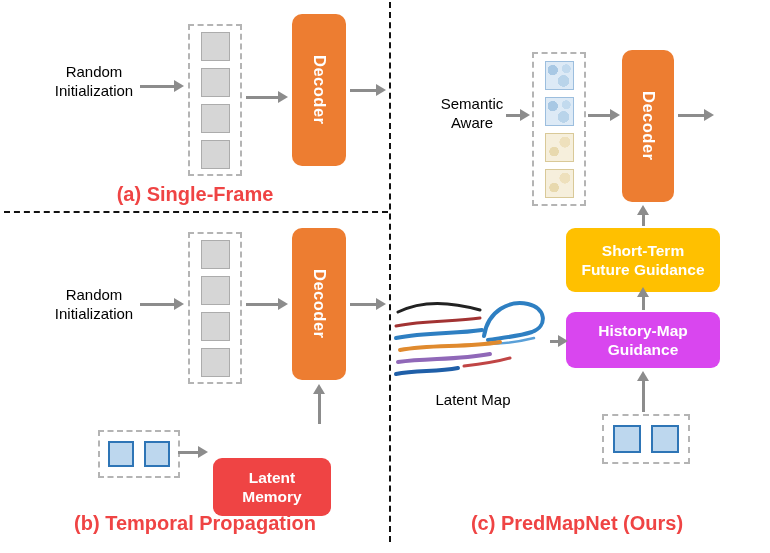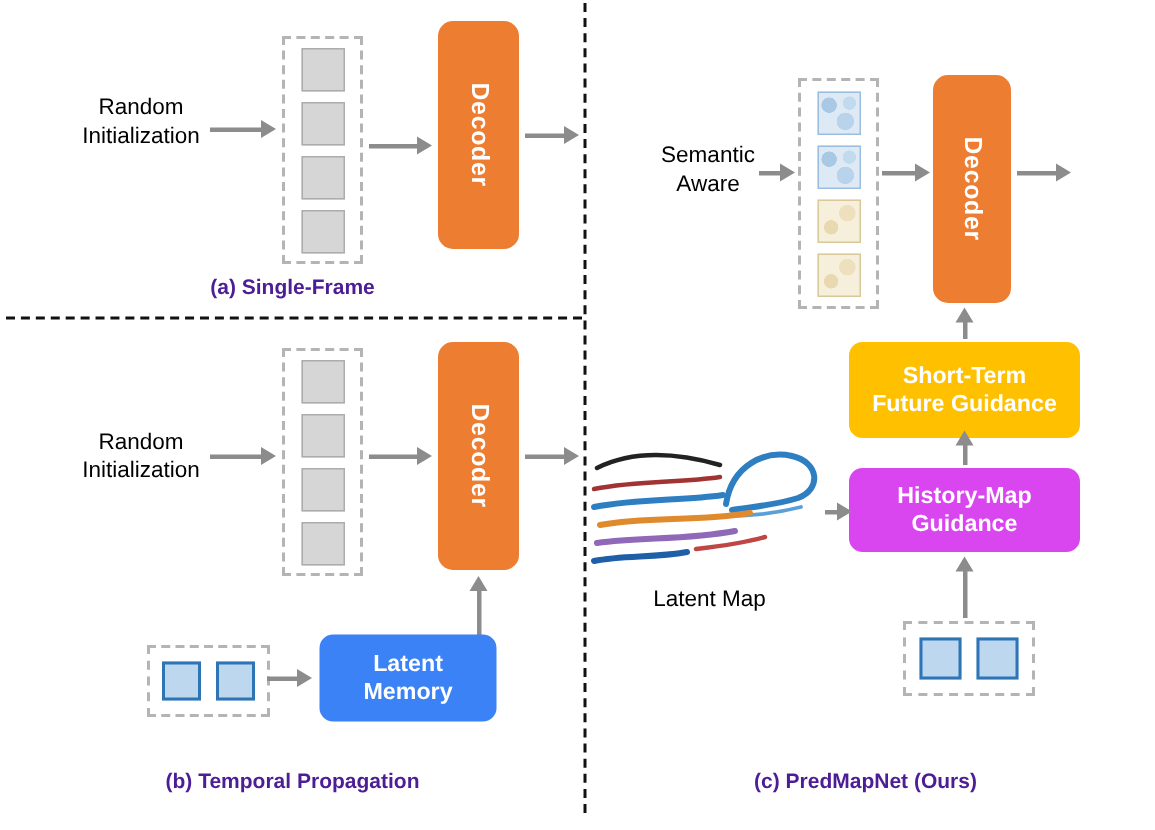--- a/index.html
+++ b/index.html
@@ -3,21 +3,21 @@
 <meta charset="utf-8">
 <style>
   html,body { margin:0; padding:0; background:#fff; }
   .fig { position:relative; width:770px; height:553px; background:#ffffff;
          font-family:"Liberation Sans", sans-serif; overflow:hidden; }
 
   .vdiv { position:absolute; left:389px; top:2px; height:540px; width:0; border-left:2px dashed #111; }
   .hdiv { position:absolute; left:4px; top:211px; width:384px; height:0; border-top:2px dashed #111; }
 
   .lbl { position:absolute; font-size:15px; line-height:1.28; color:#000; text-align:center; white-space:pre-line; }
-  .caption { position:absolute; font-size:14px; font-weight:bold; color:#4c1d95; text-align:center; white-space:pre-line; }
+  .caption { position:absolute; font-size:20px; font-weight:bold; color:#ef4444; text-align:center; white-space:pre-line; }
 
   .token-box { position:absolute; border:2px dashed #b4b4b4; display:flex; flex-direction:column;
                align-items:center; justify-content:center; gap:7px; background:#fff; }
   .token-box.row { flex-direction:row; gap:10px; }
 
   .sq { width:29px; height:29px; background:#D6D6D6; border:1px solid #ACACAC; box-sizing:border-box; }
   .sq-blue { width:26px; height:26px; background:#BDD7EE; border:2px solid #2E75B6; box-sizing:border-box; }
   .sq-feat { width:29px; height:29px; box-sizing:border-box; }
   .sq-feat.fblue { border:1px solid #9CBEDE;
     background: radial-gradient(circle at 25% 30%, #a8c8e4 0 18%, transparent 19%),
@@ -28,21 +28,21 @@
     background: radial-gradient(circle at 30% 65%, #e8d9ae 0 18%, transparent 19%),
                 radial-gradient(circle at 70% 30%, #eee0bc 0 20%, transparent 21%),
                 #f6efdc; }
 
   .decoder { position:absolute; background:#ED7D31; border-radius:10px;
              display:flex; align-items:center; justify-content:center; }
   .decoder .vtext { writing-mode:vertical-rl; color:#fff; font-weight:bold; font-size:16.5px; letter-spacing:0.5px; }
 
   .pill { position:absolute; border-radius:9px; color:#fff; font-weight:bold; font-size:15.5px; line-height:1.25;
           display:flex; align-items:center; justify-content:center; text-align:center; white-space:pre-line; }
-  .pill.green  { background:#3b82f6; }
+  .pill.green  { background:#ef4444;margin-top:35px; }
   .pill.yellow { background:#FFC000; }
   .pill.blue   { background:#d946ef; }
 
   .arrow-right { position:absolute; height:12px; }
   .arrow-right::after  { content:""; position:absolute; left:0; right:8px; top:4.5px; height:3px; background:#8C8C8C; }
   .arrow-right::before { content:""; position:absolute; right:0; top:0; width:0; height:0;
                          border-left:10px solid #8C8C8C; border-top:6px solid transparent; border-bottom:6px solid transparent; }
 
   .arrow-up { position:absolute; width:12px; }
   .arrow-up::after  { content:""; position:absolute; top:8px; bottom:0; left:4.5px; width:3px; background:#8C8C8C; }

